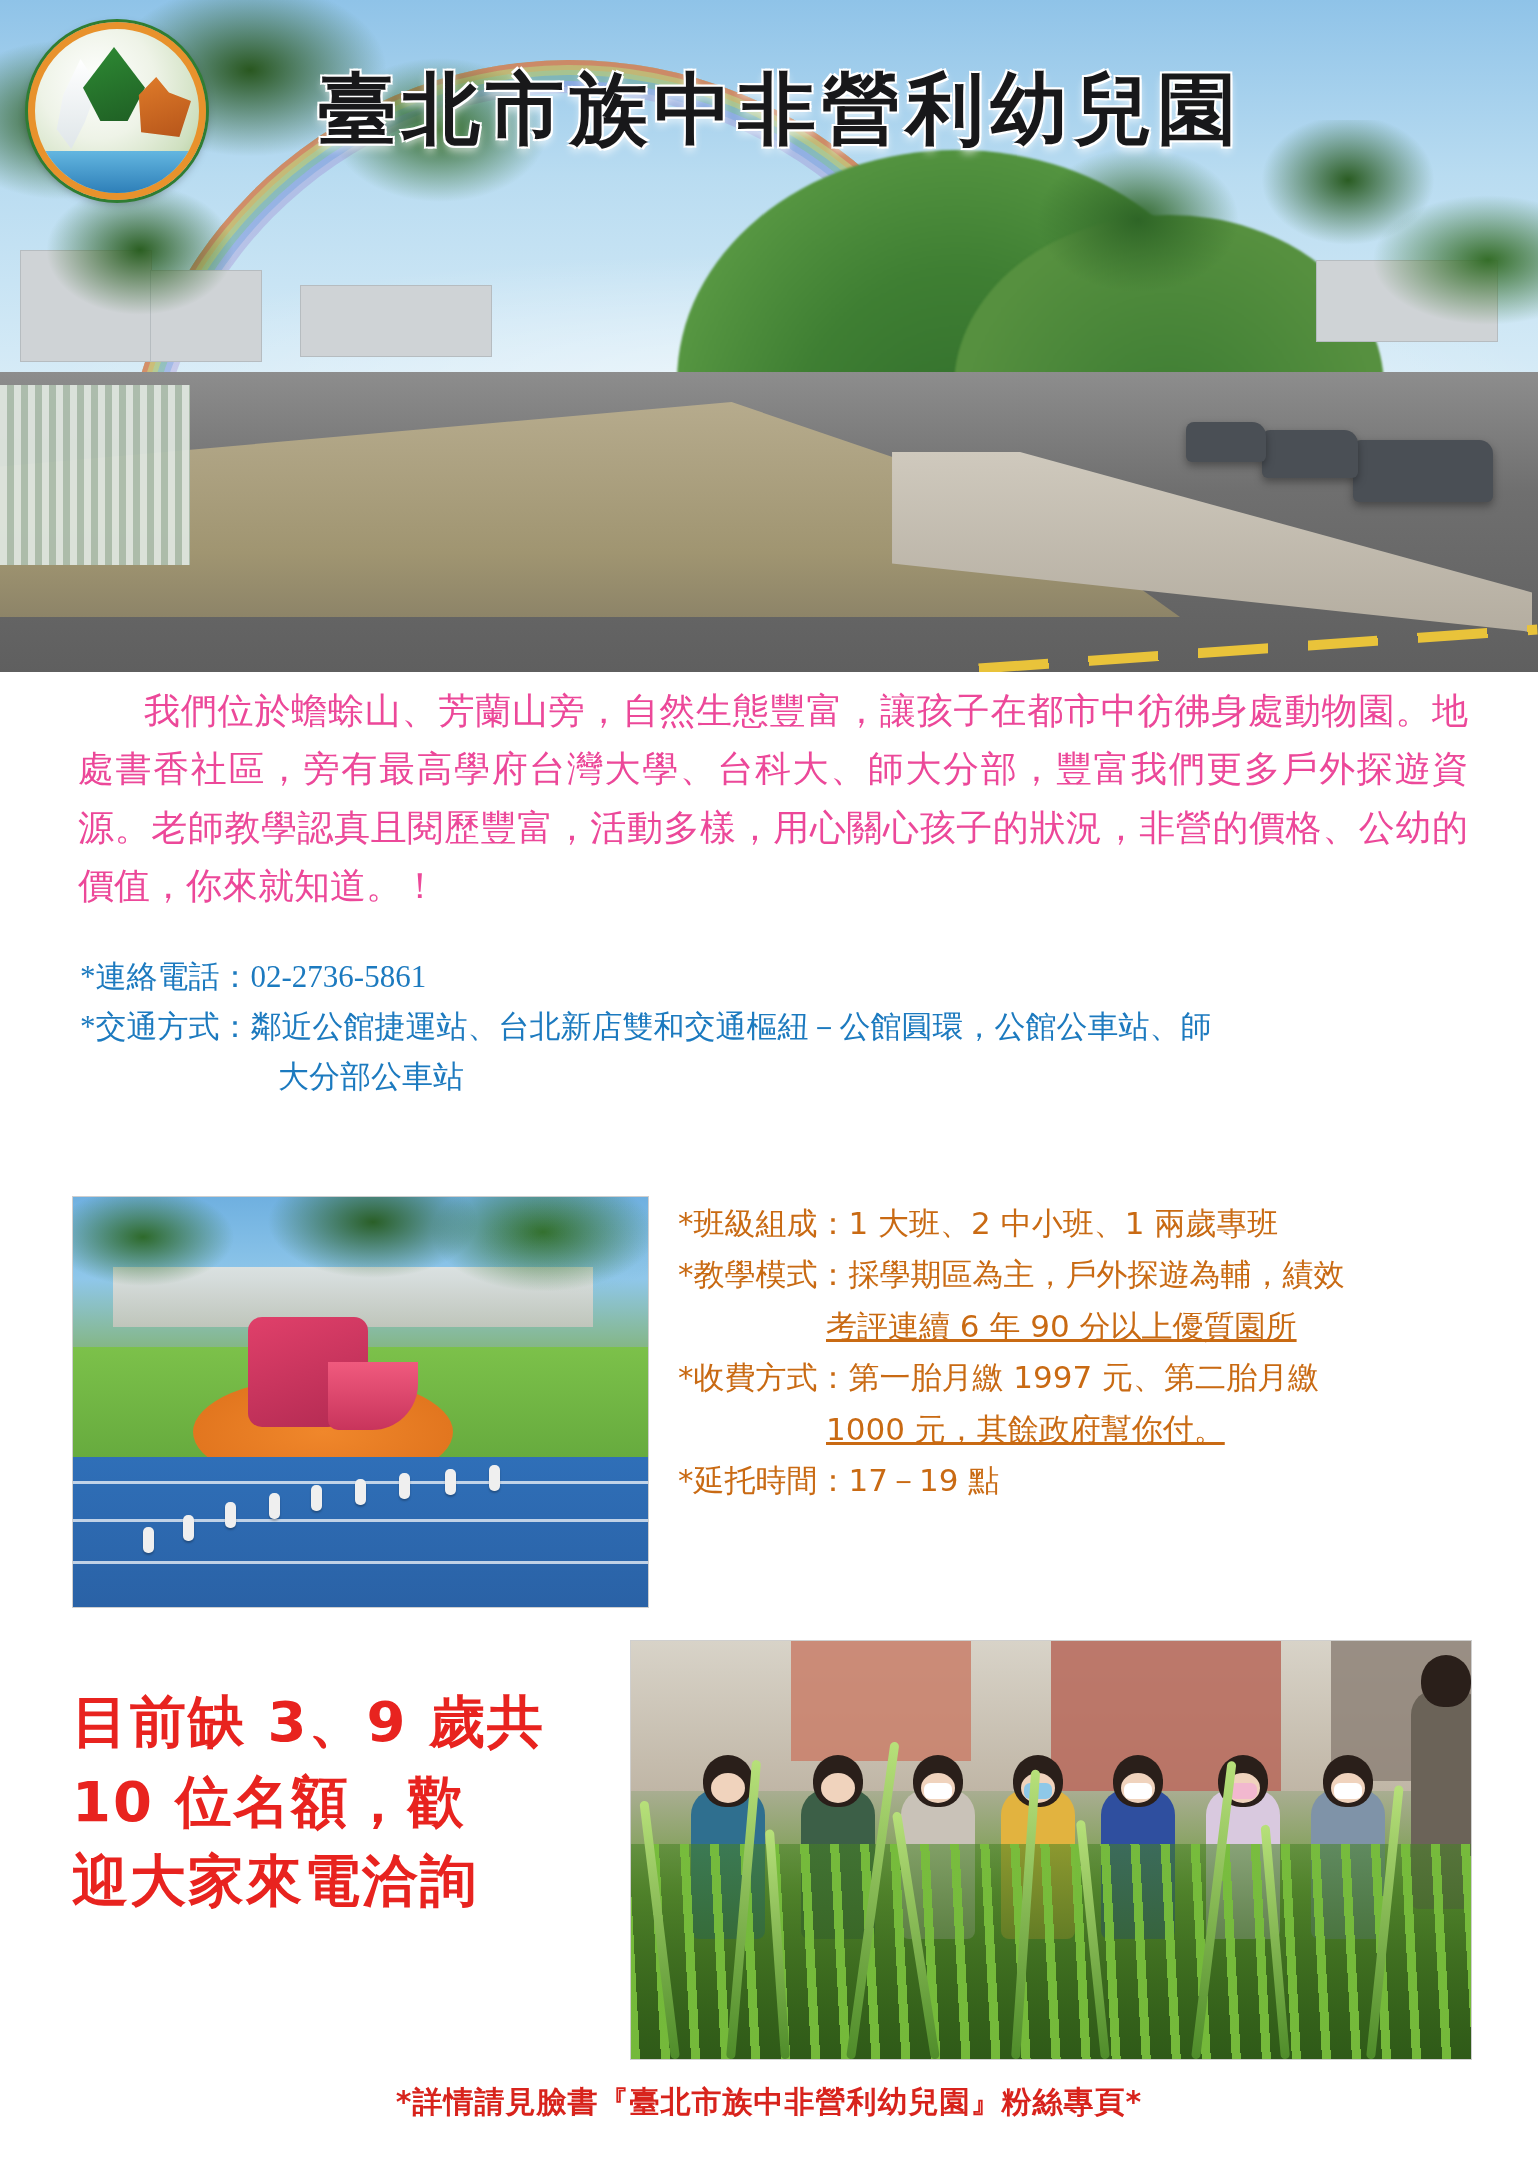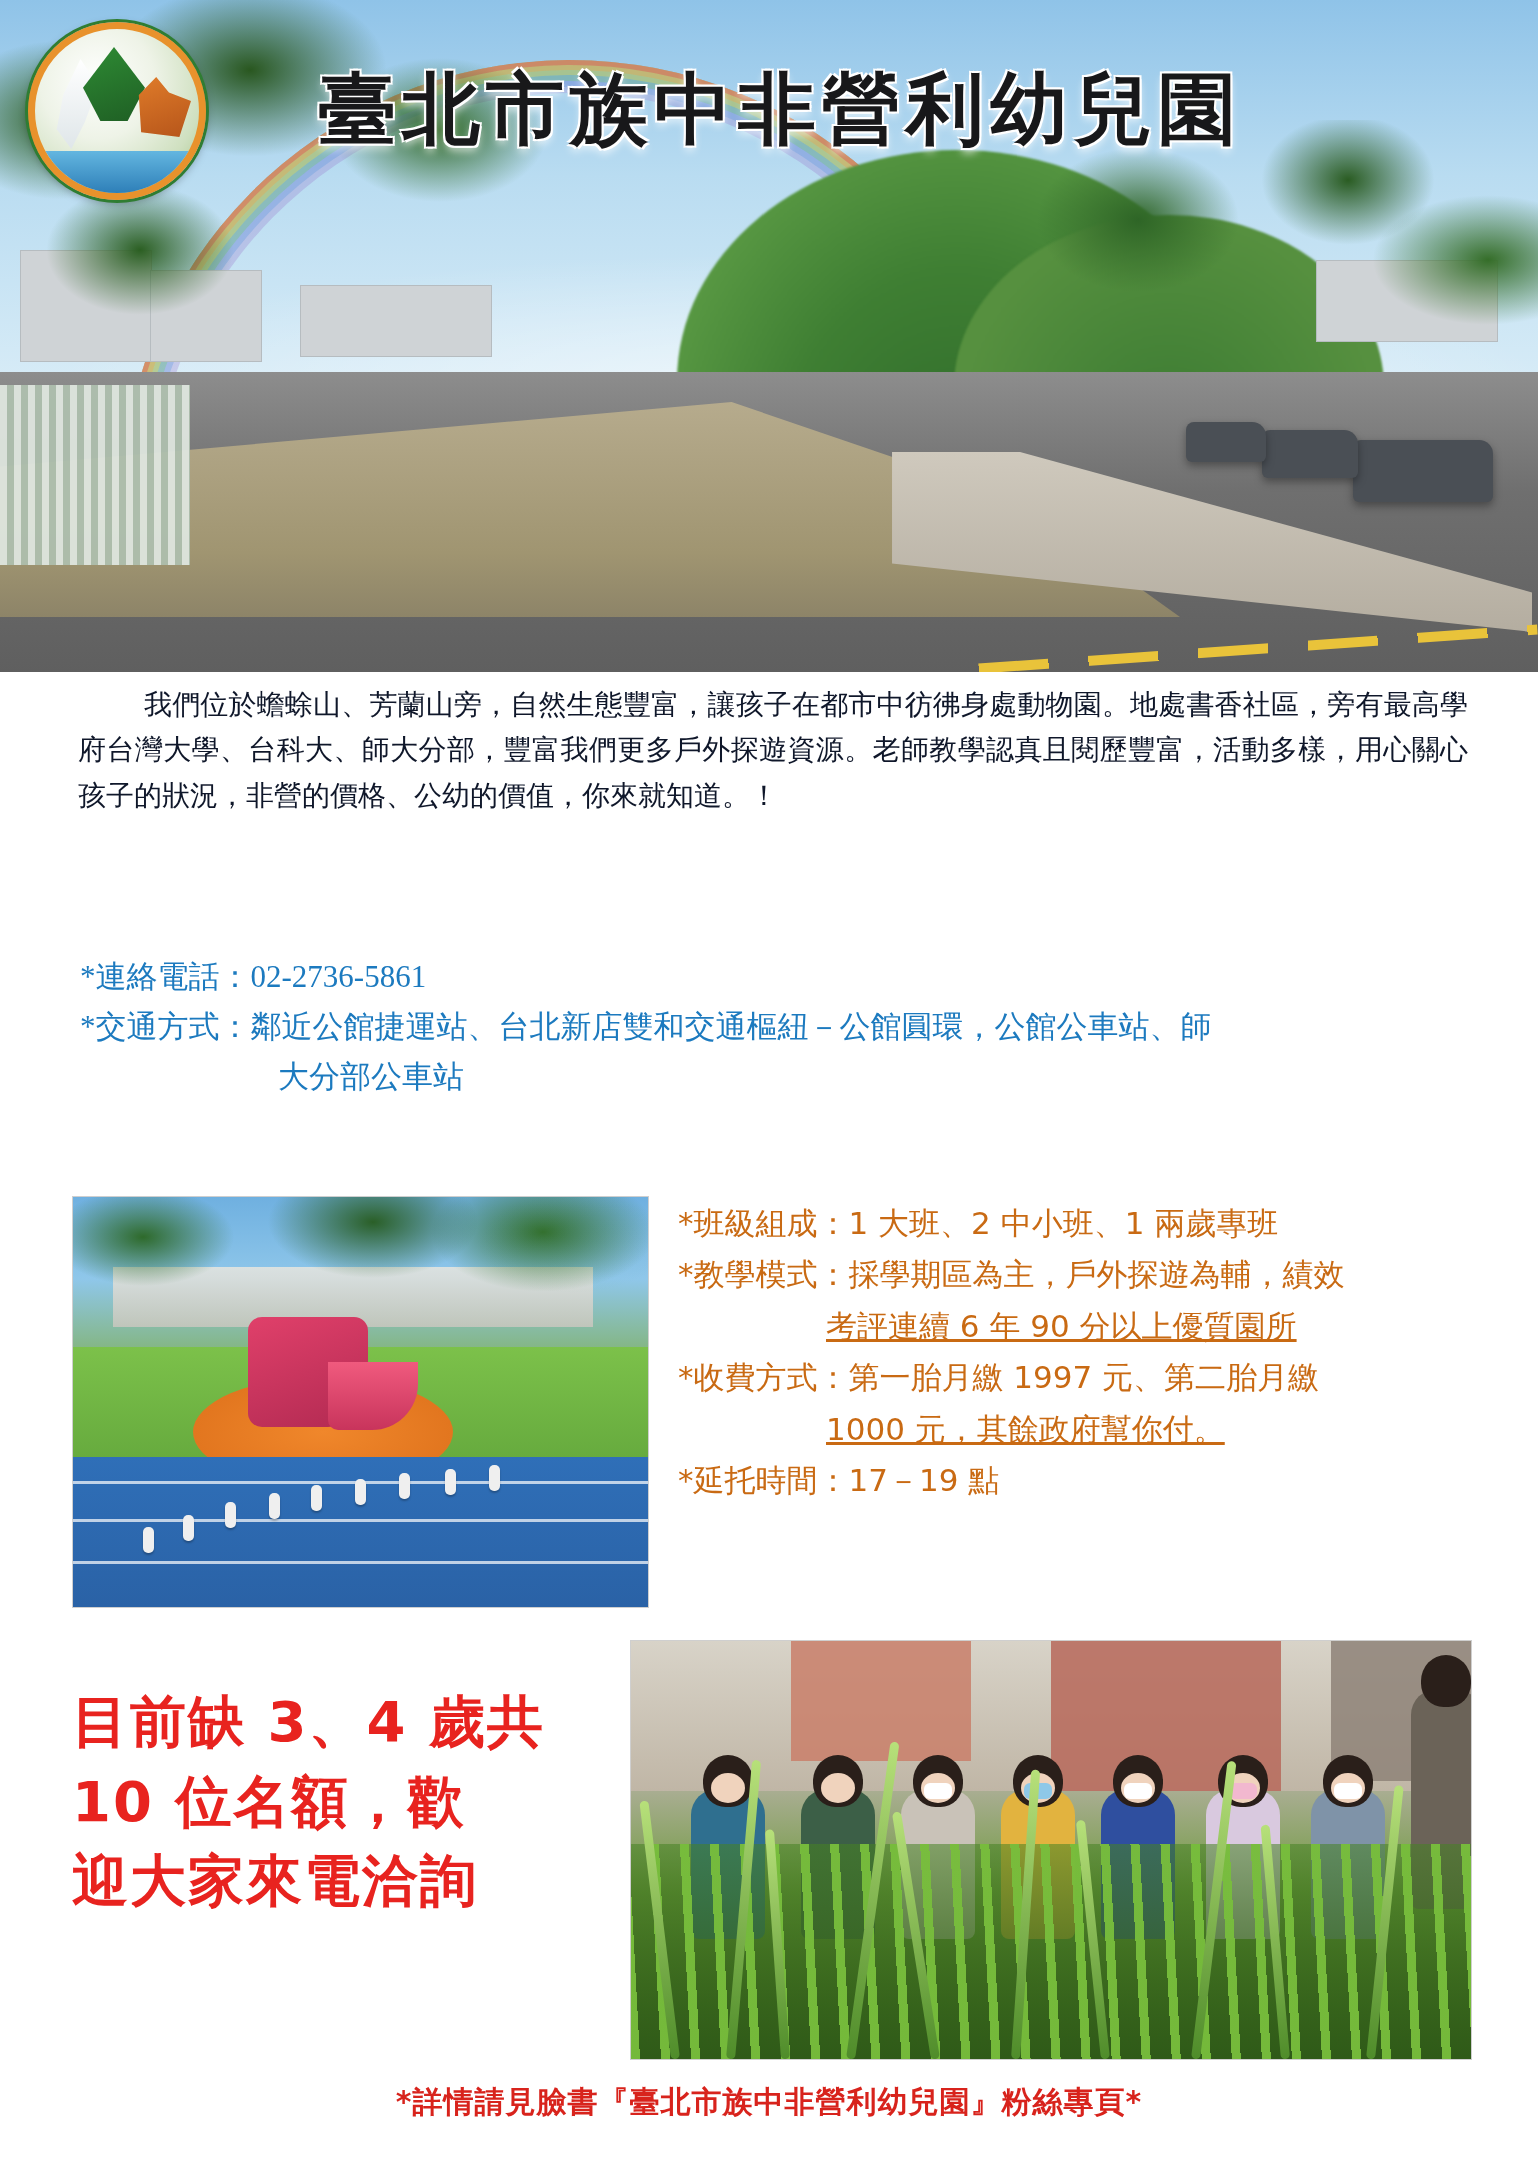--- a/index.html
+++ b/index.html
@@ -199,23 +199,23 @@
     white-space: nowrap;
   }
 
   
   .intro {
     position: absolute;
     left: 78px;
     top: 682px;
     width: 1390px;
     font-family: "DejaVu Sans", sans-serif;
-    font-size: 28px;
+    font-size: 36px;
     line-height: 1.62;
-    color: #0f172a;
+    color: #ec4899;
     text-align: justify;
     text-indent: 66px;
   }
 
   .contact-block {
     position: absolute;
     left: 80px;
     top: 952px;
     width: 1400px;
     font-family: Liberation Serif, serif;
@@ -439,21 +439,21 @@
 <div class="info-block">
   <div class="line">*班級組成：1 大班、2 中小班、1 兩歲專班</div>
   <div class="line">*教學模式：採學期區為主，戶外探遊為輔，績效</div>
   <div class="line indent">考評連續 6 年 90 分以上優質園所</div>
   <div class="line">*收費方式：第一胎月繳 1997 元、第二胎月繳</div>
   <div class="line indent">1000 元，其餘政府幫你付。</div>
   <div class="line">*延托時間：17－19 點</div>
 </div>
 
 <div class="cta">
-  <div>目前缺 3、4 歲共</div>
+  <div>目前缺 3、9 歲共</div>
   <div>
     <span class="big">10</span>
     <span>位名額，歡</span>
   </div>
   <div>迎大家來電洽詢</div>
 </div>
 
 <div class="photo-kids">
   <div class="pk-wall"></div>
   <div class="pk-building" style="left:160px; top:0; width:180px; height:120px;"></div>

